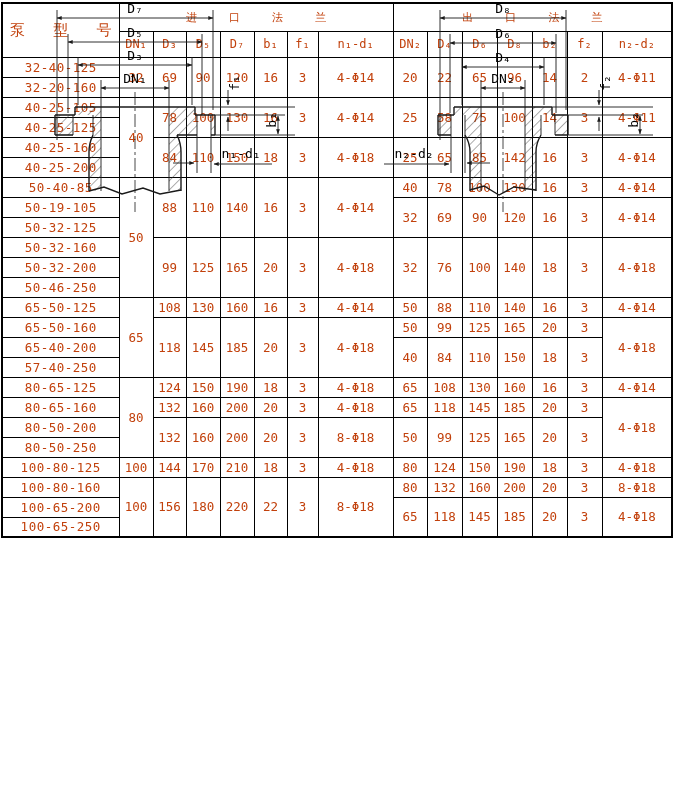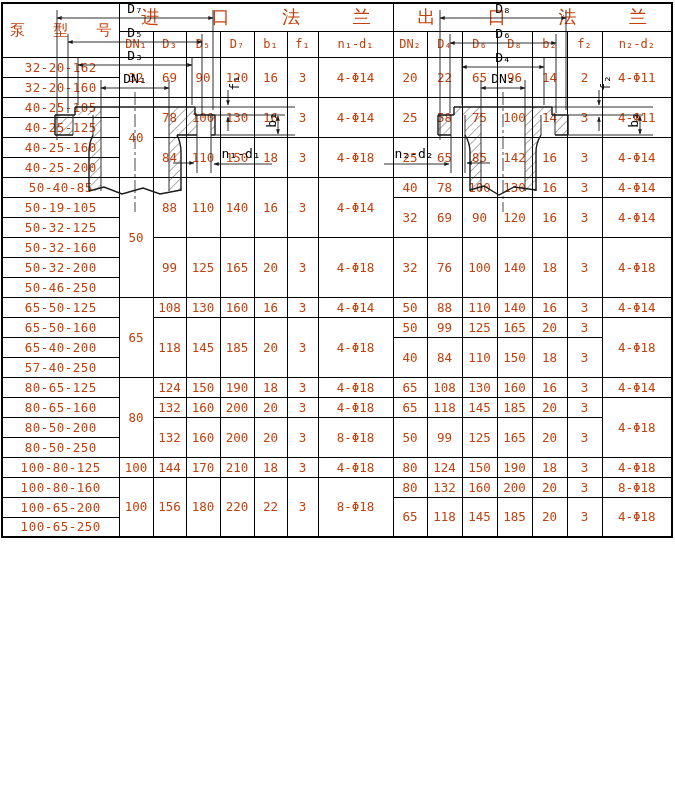--- a/index.html
+++ b/index.html
@@ -14,21 +14,21 @@
   .cl{stroke:#1a1a1a;stroke-width:0.8;stroke-dasharray:13 3 3 3;fill:none;}
   table.dim-table{border-collapse:collapse;table-layout:fixed;width:672px;
         margin:2px 0 0 1px;border:2px solid #000;
         font-family:"DejaVu Sans Mono","DejaVu Sans",monospace;}
   .dim-table th,.dim-table td{border:1px solid #000;text-align:center;vertical-align:middle;
         padding:0;font-weight:normal;overflow:hidden;white-space:nowrap;}
   .dim-table thead tr.grp-row{height:28px;}
   .dim-table thead tr.sub-row{height:26px;}
   .dim-table tbody tr{height:20px;}
   th.model-h{font-size:15px;word-spacing:1.6em;font-family:Liberation Sans, sans-serif;}
-  th.grp{font-size:18px;word-spacing:2.6em;font-family:"DejaVu Sans","Liberation Sans",sans-serif;}
+  th.grp{font-size:11px;word-spacing:2.6em;font-family:"DejaVu Sans","Liberation Sans",sans-serif;}
   th.sub{font-size:12px;}
   .dim-table tbody td{font-size:12.5px;}
   td.mod{font-size:12.5px;letter-spacing:0.5px;}
 </style>
 </head>
 <body>
 
 <div id="page">
 
   <div id="diagrams">
@@ -160,21 +160,21 @@
         <th class="sub">D₄</th>
         <th class="sub">D₆</th>
         <th class="sub">D₈</th>
         <th class="sub">b₂</th>
         <th class="sub">f₂</th>
         <th class="sub">n₂-d₂</th>
       </tr>
     </thead>
     <tbody>
       <tr>
-        <td class="mod">32-20-162</td>
+        <td class="mod">32-40-125</td>
         <td rowspan="2">32</td>
         <td rowspan="2">69</td>
         <td rowspan="2">90</td>
         <td rowspan="2">120</td>
         <td rowspan="2">16</td>
         <td rowspan="2">3</td>
         <td rowspan="2">4-Φ14</td>
         <td rowspan="2">20</td>
         <td rowspan="2">22</td>
         <td rowspan="2">65</td>

